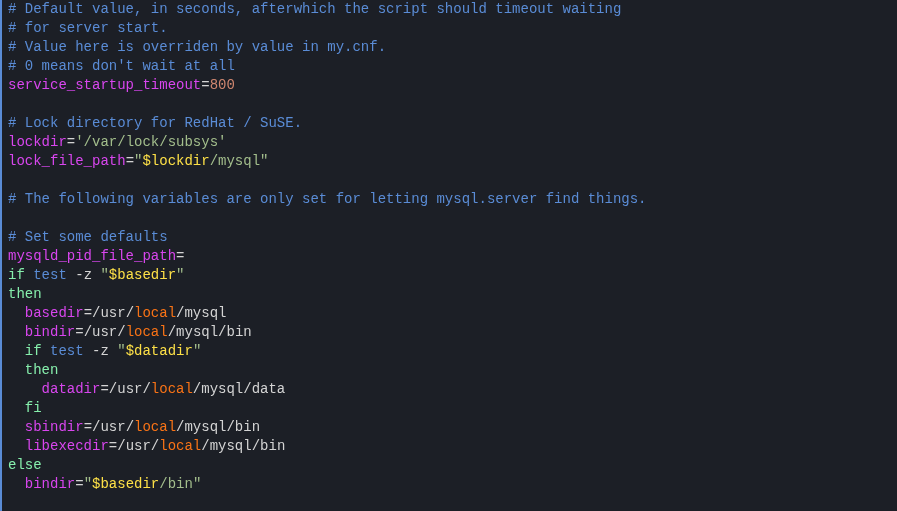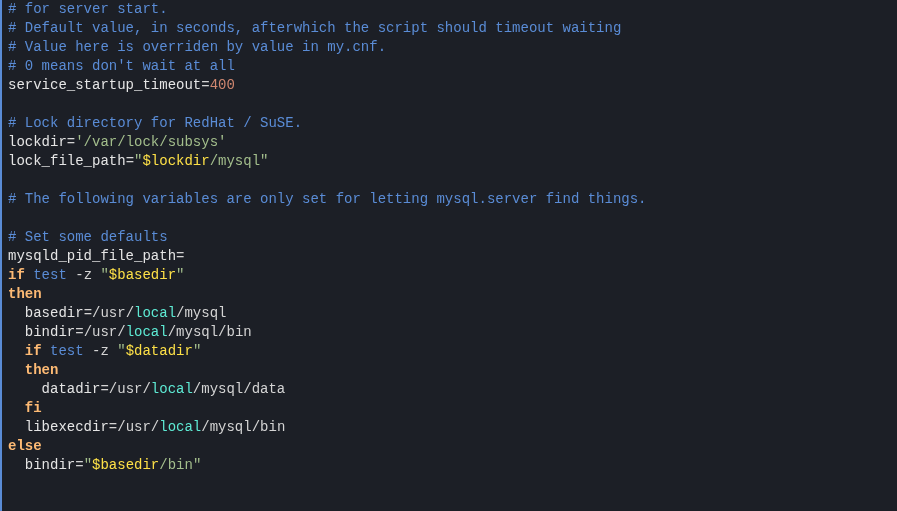--- a/index.html
+++ b/index.html
@@ -13,53 +13,54 @@
     width: 897px;
     height: 511px;
     overflow: hidden;
     border-left: 2px solid #5a8cd6;
   }
   .code-container {
     padding: 0 6px;
   }
   .line { white-space: pre; }
   .comment { color: #5a8cd6; }
-  .var-assign { color: #e5e5e5; }
+  .var-assign { color: #d946ef; }
   .equals { color: #d4d4d4; }
   .number { color: #d08770; }
   .string { color: #a3be8c; }
   .string-var { color: #fde047; }
-  .keyword { color: #fdba74; font-weight: bold; }
+  .keyword { color: #86efac; }
   .builtin { color: #5a8cd6; text-align: center; }
   .path { color: #d4d4d4; text-align: right; }
-  .path-seg { color: #5eead4; }
+  .path-seg { color: #f97316; }
   .flag { color: #d4d4d4; }
 </style>
 </head>
 <body>
 
 <div class="code-container">
+<div class="line"><span class="comment"># Default value, in seconds, afterwhich the script should timeout waiting</span></div>
 <div class="line"><span class="comment"># for server start.</span></div>
-<div class="line"><span class="comment"># Default value, in seconds, afterwhich the script should timeout waiting</span></div>
 <div class="line"><span class="comment"># Value here is overriden by value in my.cnf.</span></div>
 <div class="line"><span class="comment"># 0 means don't wait at all</span></div>
-<div class="line"><span class="var-assign">service_startup_timeout</span><span class="equals">=</span><span class="number">400</span></div>
+<div class="line"><span class="var-assign">service_startup_timeout</span><span class="equals">=</span><span class="number">800</span></div>
 <div class="line">&nbsp;</div>
 <div class="line"><span class="comment"># Lock directory for RedHat / SuSE.</span></div>
 <div class="line"><span class="var-assign">lockdir</span><span class="equals">=</span><span class="string">'/var/lock/subsys'</span></div>
 <div class="line"><span class="var-assign">lock_file_path</span><span class="equals">=</span><span class="string">"</span><span class="string-var">$lockdir</span><span class="string">/mysql</span><span class="string">"</span></div>
 <div class="line">&nbsp;</div>
 <div class="line"><span class="comment"># The following variables are only set for letting mysql.server find things.</span></div>
 <div class="line">&nbsp;</div>
 <div class="line"><span class="comment"># Set some defaults</span></div>
 <div class="line"><span class="var-assign">mysqld_pid_file_path</span><span class="equals">=</span></div>
 <div class="line"><span class="keyword">if</span><span> </span><span class="builtin">test</span><span class="flag"> -z </span><span class="string">"</span><span class="string-var">$basedir</span><span class="string">"</span></div>
 <div class="line"><span class="keyword">then</span></div>
 <div class="line"><span>  </span><span class="var-assign">basedir</span><span class="equals">=</span><span class="path">/usr/</span><span class="path-seg">local</span><span class="path">/mysql</span></div>
 <div class="line"><span>  </span><span class="var-assign">bindir</span><span class="equals">=</span><span class="path">/usr/</span><span class="path-seg">local</span><span class="path">/mysql/bin</span></div>
 <div class="line"><span>  </span><span class="keyword">if</span><span> </span><span class="builtin">test</span><span class="flag"> -z </span><span class="string">"</span><span class="string-var">$datadir</span><span class="string">"</span></div>
 <div class="line"><span>  </span><span class="keyword">then</span></div>
 <div class="line"><span>    </span><span class="var-assign">datadir</span><span class="equals">=</span><span class="path">/usr/</span><span class="path-seg">local</span><span class="path">/mysql/data</span></div>
 <div class="line"><span>  </span><span class="keyword">fi</span></div>
+<div class="line"><span>  </span><span class="var-assign">sbindir</span><span class="equals">=</span><span class="path">/usr/</span><span class="path-seg">local</span><span class="path">/mysql/bin</span></div>
 <div class="line"><span>  </span><span class="var-assign">libexecdir</span><span class="equals">=</span><span class="path">/usr/</span><span class="path-seg">local</span><span class="path">/mysql/bin</span></div>
 <div class="line"><span class="keyword">else</span></div>
 <div class="line"><span>  </span><span class="var-assign">bindir</span><span class="equals">=</span><span class="string">"</span><span class="string-var">$basedir</span><span class="string">/bin</span><span class="string">"</span></div>
 </div>
 
 </body></html>

